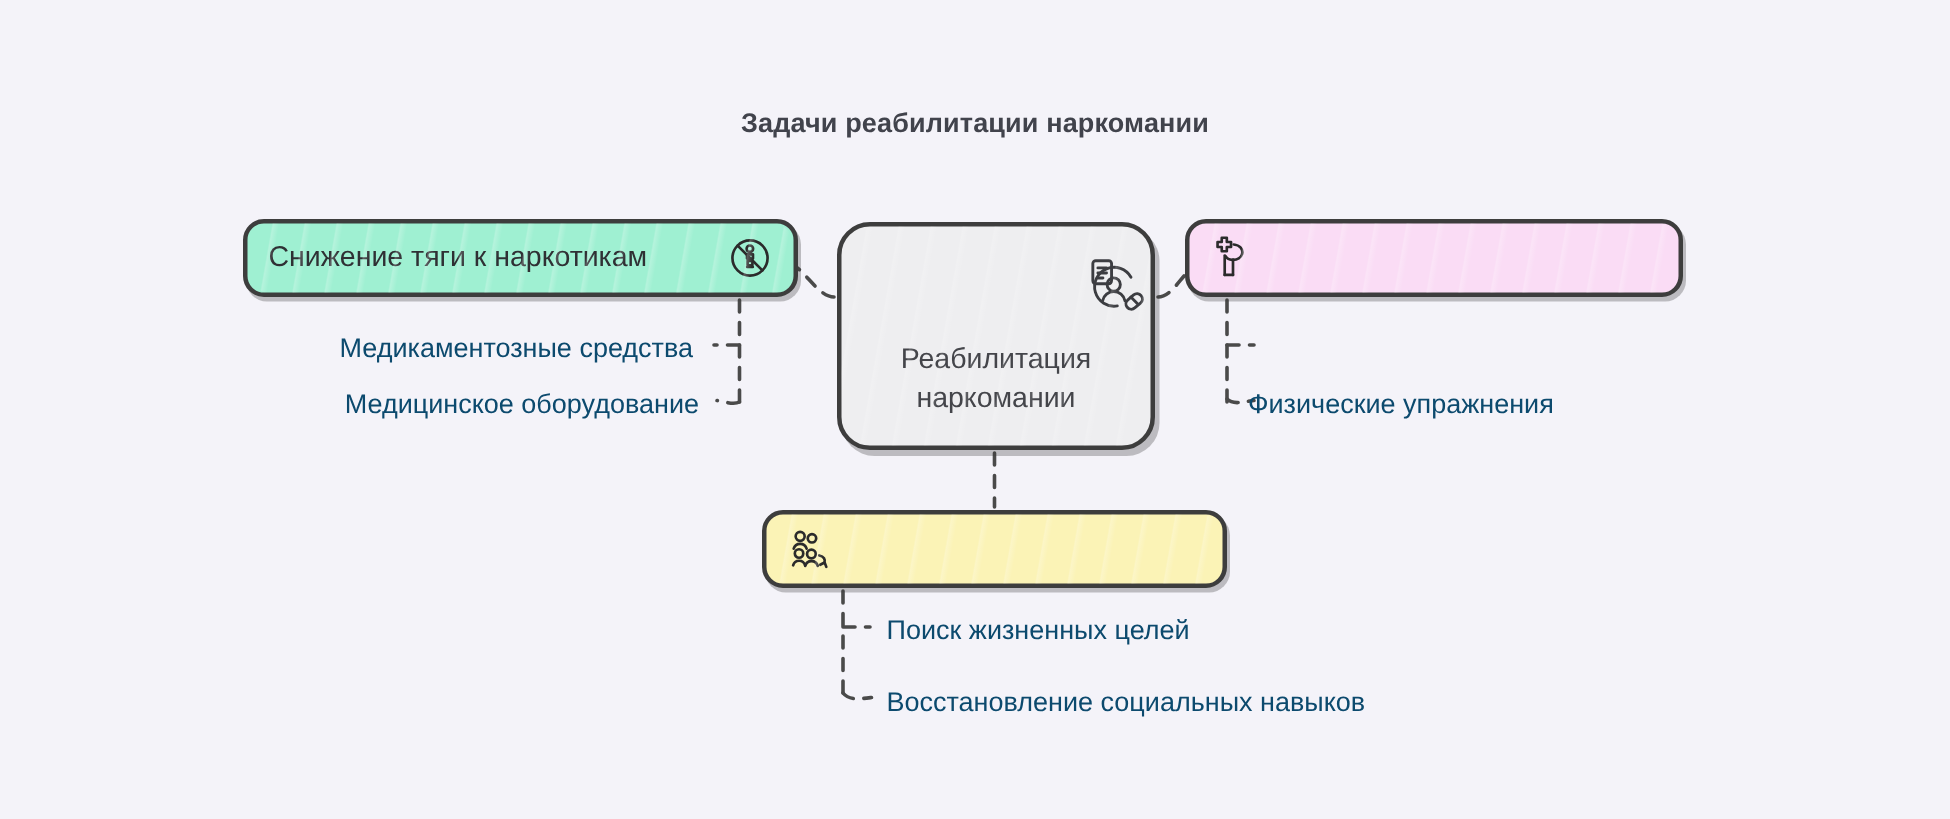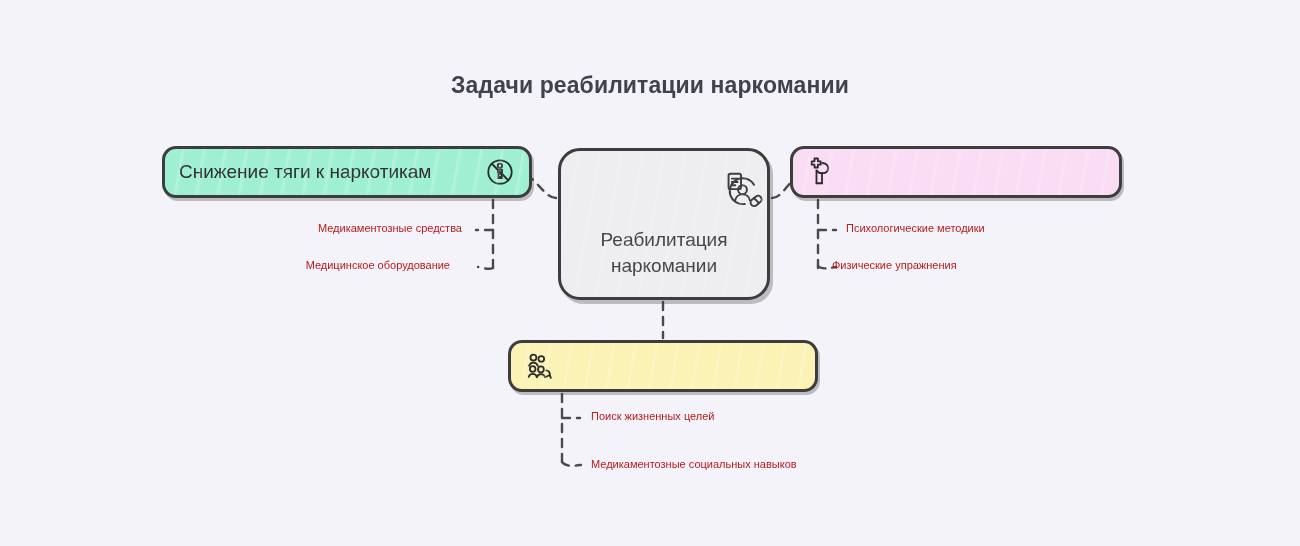--- a/index.html
+++ b/index.html
@@ -27,21 +27,21 @@
     height: 546px;
     pointer-events: none;
   }
 
   .title {
     position: absolute;
     left: 0;
     top: 72px;
     width: 1300px;
     text-align: center;
-    font-size: 23px;
+    font-size: 18px;
     font-weight: bold;
     color: #41434c;
     letter-spacing: 0.1px;
   }
 
   
   .node {
     position: absolute;
     box-sizing: border-box;
     border: 3px solid #3d3d3d;
@@ -114,22 +114,22 @@
     flex: 0 0 auto;
     display: inline-flex;
     align-items: center;
     justify-content: center;
     line-height: 0;
   }
 
   
   .leaf {
     position: absolute;
-    font-size: 11px;
-    color: #b91c1c;
+    font-size: 18px;
+    color: #0c4a6e;
     white-space: nowrap;
   }
   .leaf.right-align {
     text-align: right;
   }
 
   
   .node::after {
     content: "";
     position: absolute;
@@ -245,21 +245,20 @@
         <circle cx="17.0" cy="19.6" r="3.1"></circle>
         <path d="M12.6 28.0 a4.6 4.6 0 0 1 8.9 0"></path>
 
         <path d="M22.6 20.6 c3.2 0.6 4.6 3.0 3.6 5.4"></path>
         <path d="M23.2 27.2 l3.2 -1.6 l1.2 3.1"></path>
       </svg>
     </span>
   </div>
 
   <div class="leaf right-align" style="left:190px; top:222px; width:272px;">Медикаментозные средства</div>
-  <div class="leaf right-align" style="left:178px; top:259px; width:272px;">Медицинское оборудование</div>
-
-  <div class="leaf" style="left:846px; top:222px;">Психологические методики</div>
+  <div class="leaf right-align" style="left:194px; top:259px; width:272px;">Медицинское оборудование</div>
+
   <div class="leaf" style="left:832px; top:259px;">Физические упражнения</div>
 
   <div class="leaf" style="left:591px; top:410px;text-align:center;">Поиск жизненных целей</div>
-  <div class="leaf" style="left:591px; top:458px;">Медикаментозные социальных навыков</div>
+  <div class="leaf" style="left:591px; top:458px;">Восстановление социальных навыков</div>
 
 </div>
 
 </body></html>

